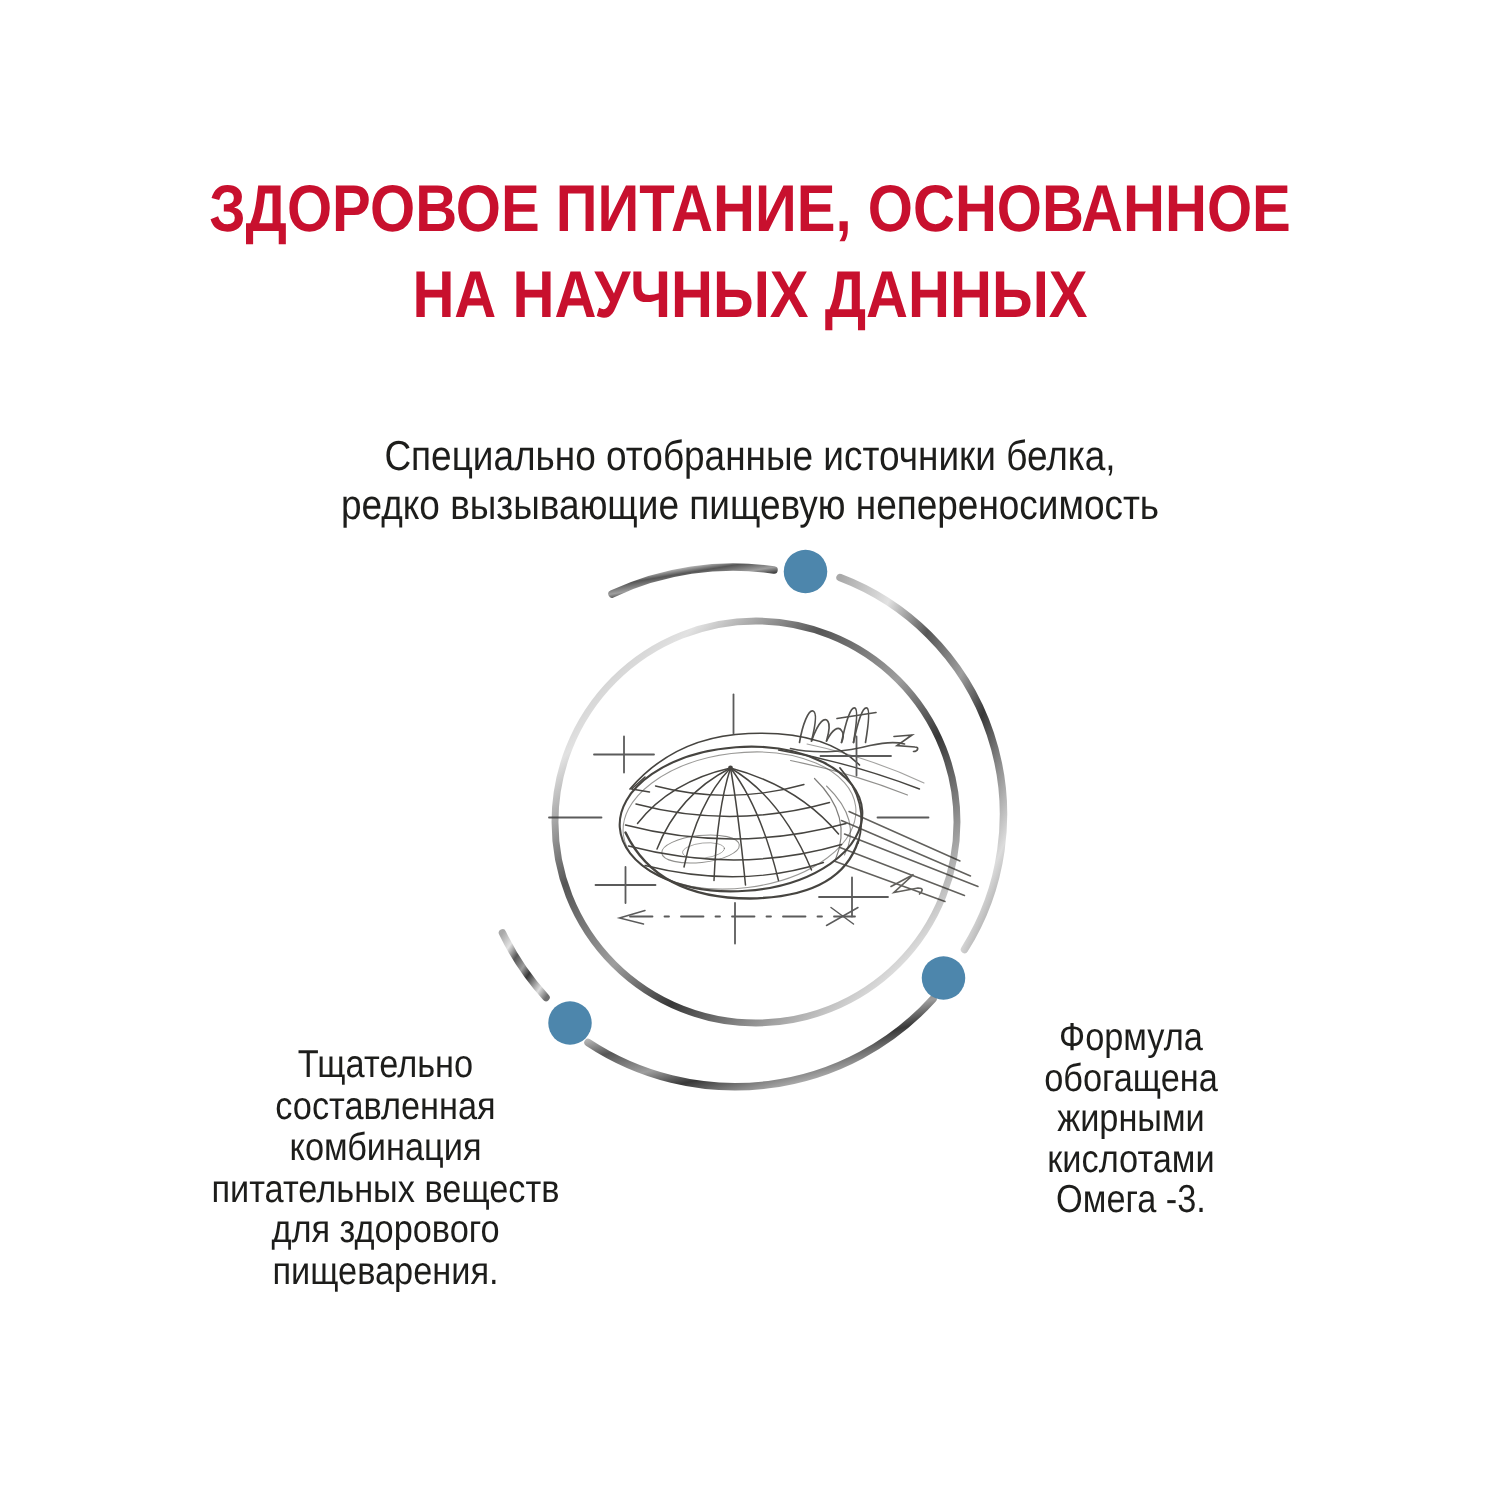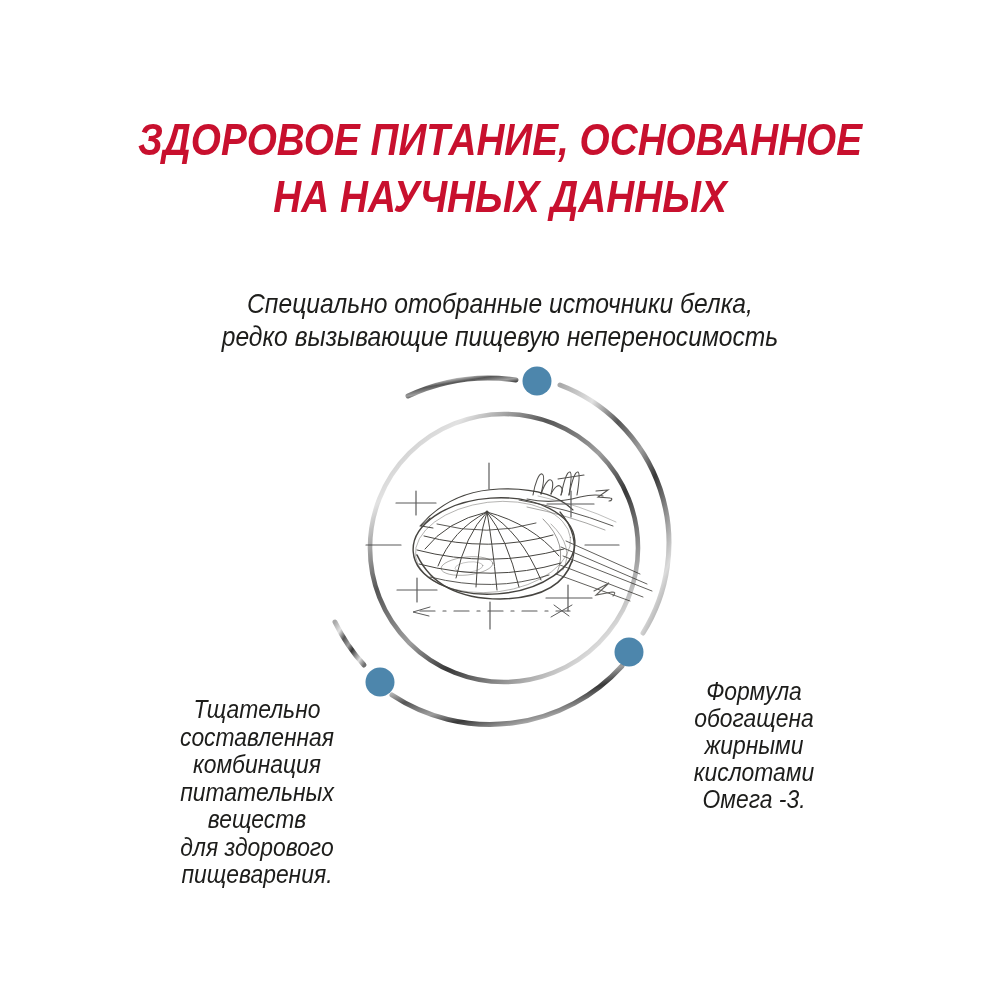--- a/index.html
+++ b/index.html
@@ -4,21 +4,20 @@
 <style>
   html, body { margin: 0; padding: 0; background: #ffffff; }
   .page {
     position: relative;
     width: 1000px;
     height: 1000px;
     background: #ffffff;
     overflow: hidden;
     font-family: "Liberation Sans", sans-serif;
     color: #1d1d1b;
-    font-style: italic;
   }
   .condensed { transform: scaleX(0.88); transform-origin: 50% 0; }
   .heading {
     position: absolute;
     top: 111px;
     left: 0;
     width: 1000px;
     margin: 0;
     text-align: center;
     font-size: 44px;

